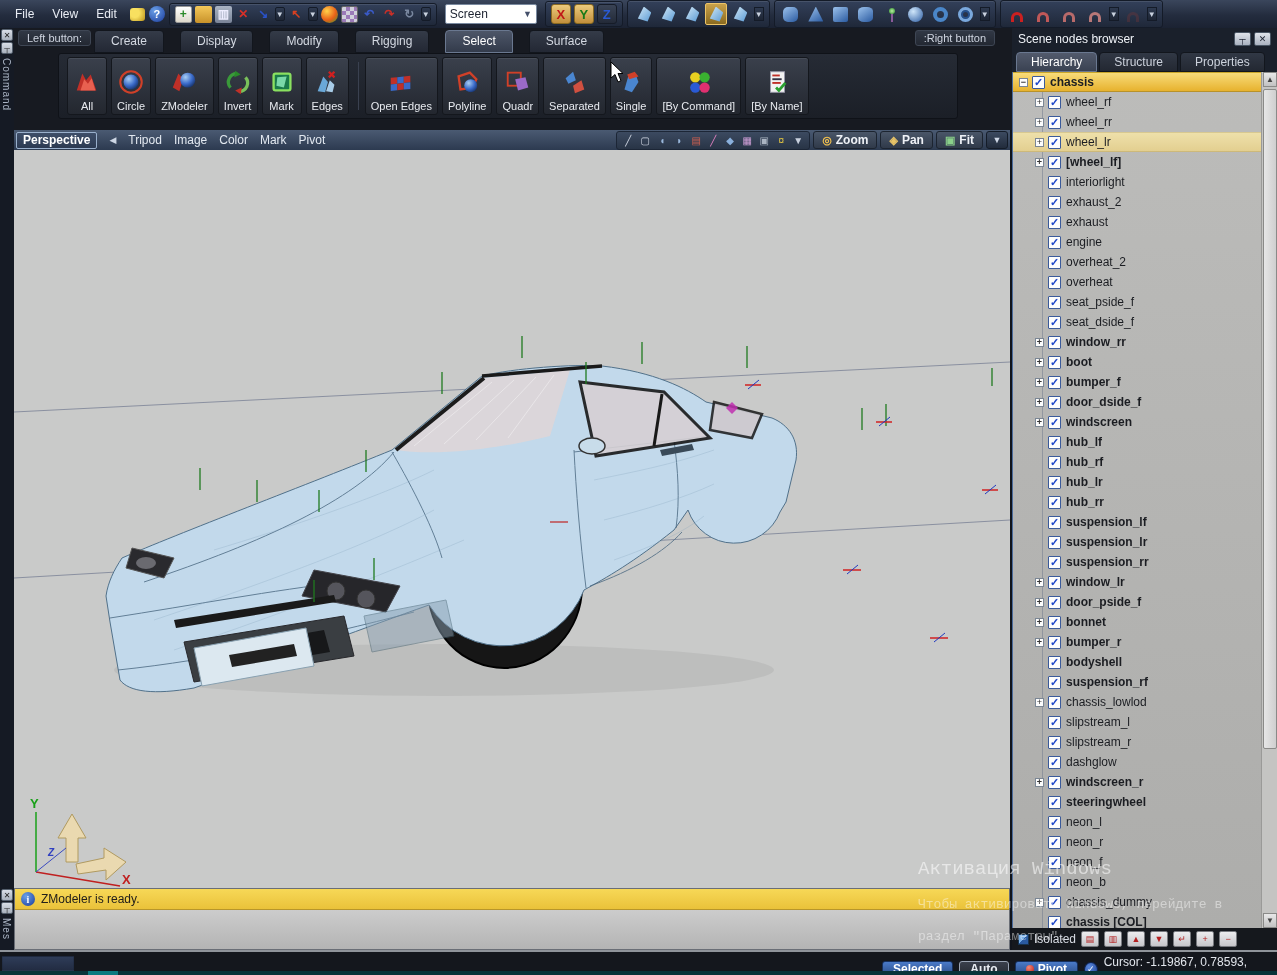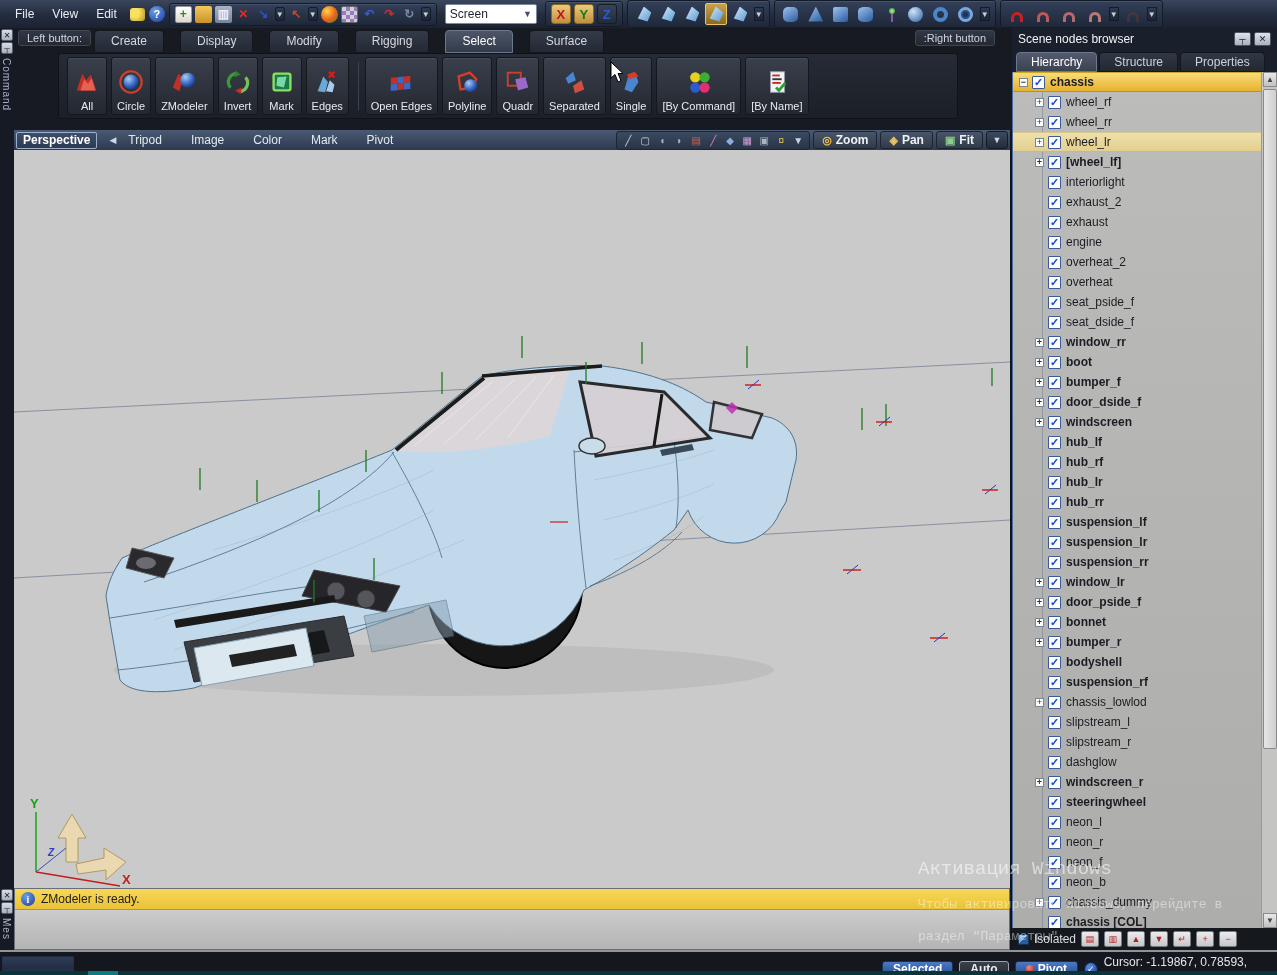--- a/index.html
+++ b/index.html
@@ -417,21 +417,21 @@
               <path d="M14,21 l3,3 l7,-8" stroke="#2aa030" stroke-width="3" fill="none"></path>
             </svg></span>
           <span class="lbl">[By Name]</span>
         </span>
       </div>
   </div>
 
   <div id="vp-header">
     <span id="vp-view-label">Perspective</span>
     <span class="vp-arrow">◀</span>
-    <span style="display:flex;gap:29px;">
+    <span style="display:flex;gap:12px;">
 
     <span class="vp-link">Tripod</span>
         <span class="vp-link">Image</span>
         <span class="vp-link">Color</span>
         <span class="vp-link">Mark</span>
         <span class="vp-link">Pivot</span>
       </span>
     <span id="vp-right">
       <span class="cluster">
 

